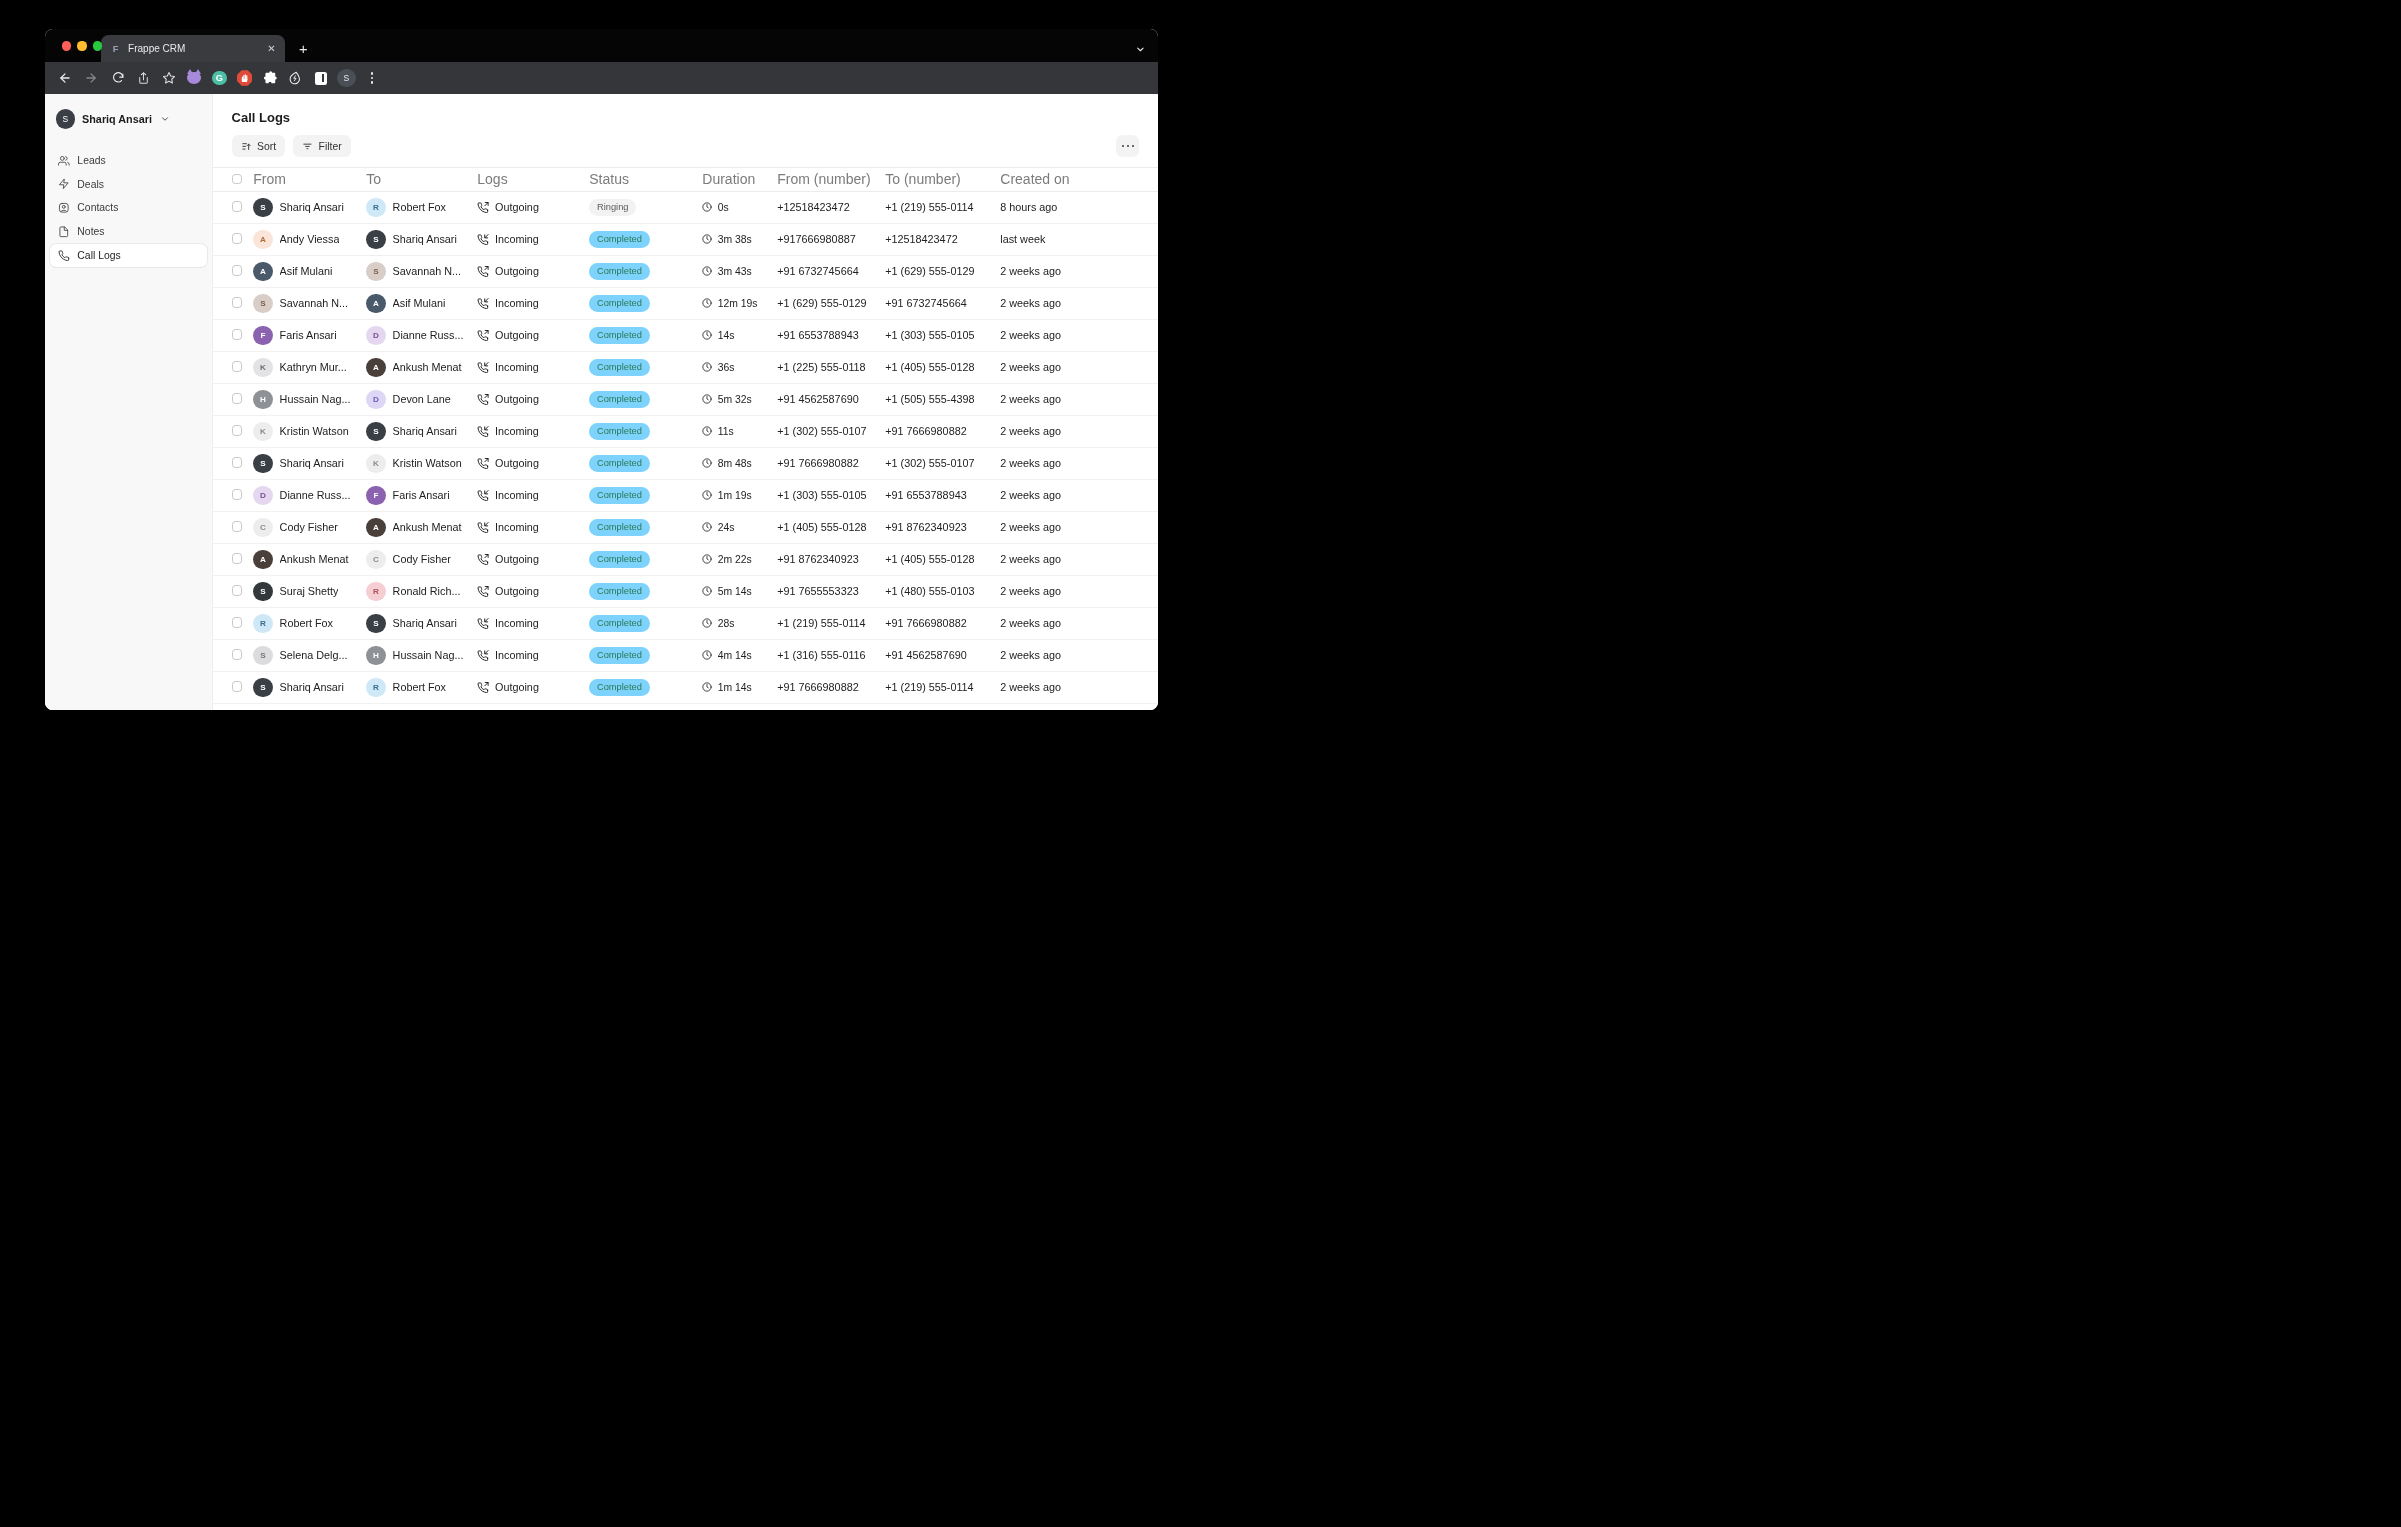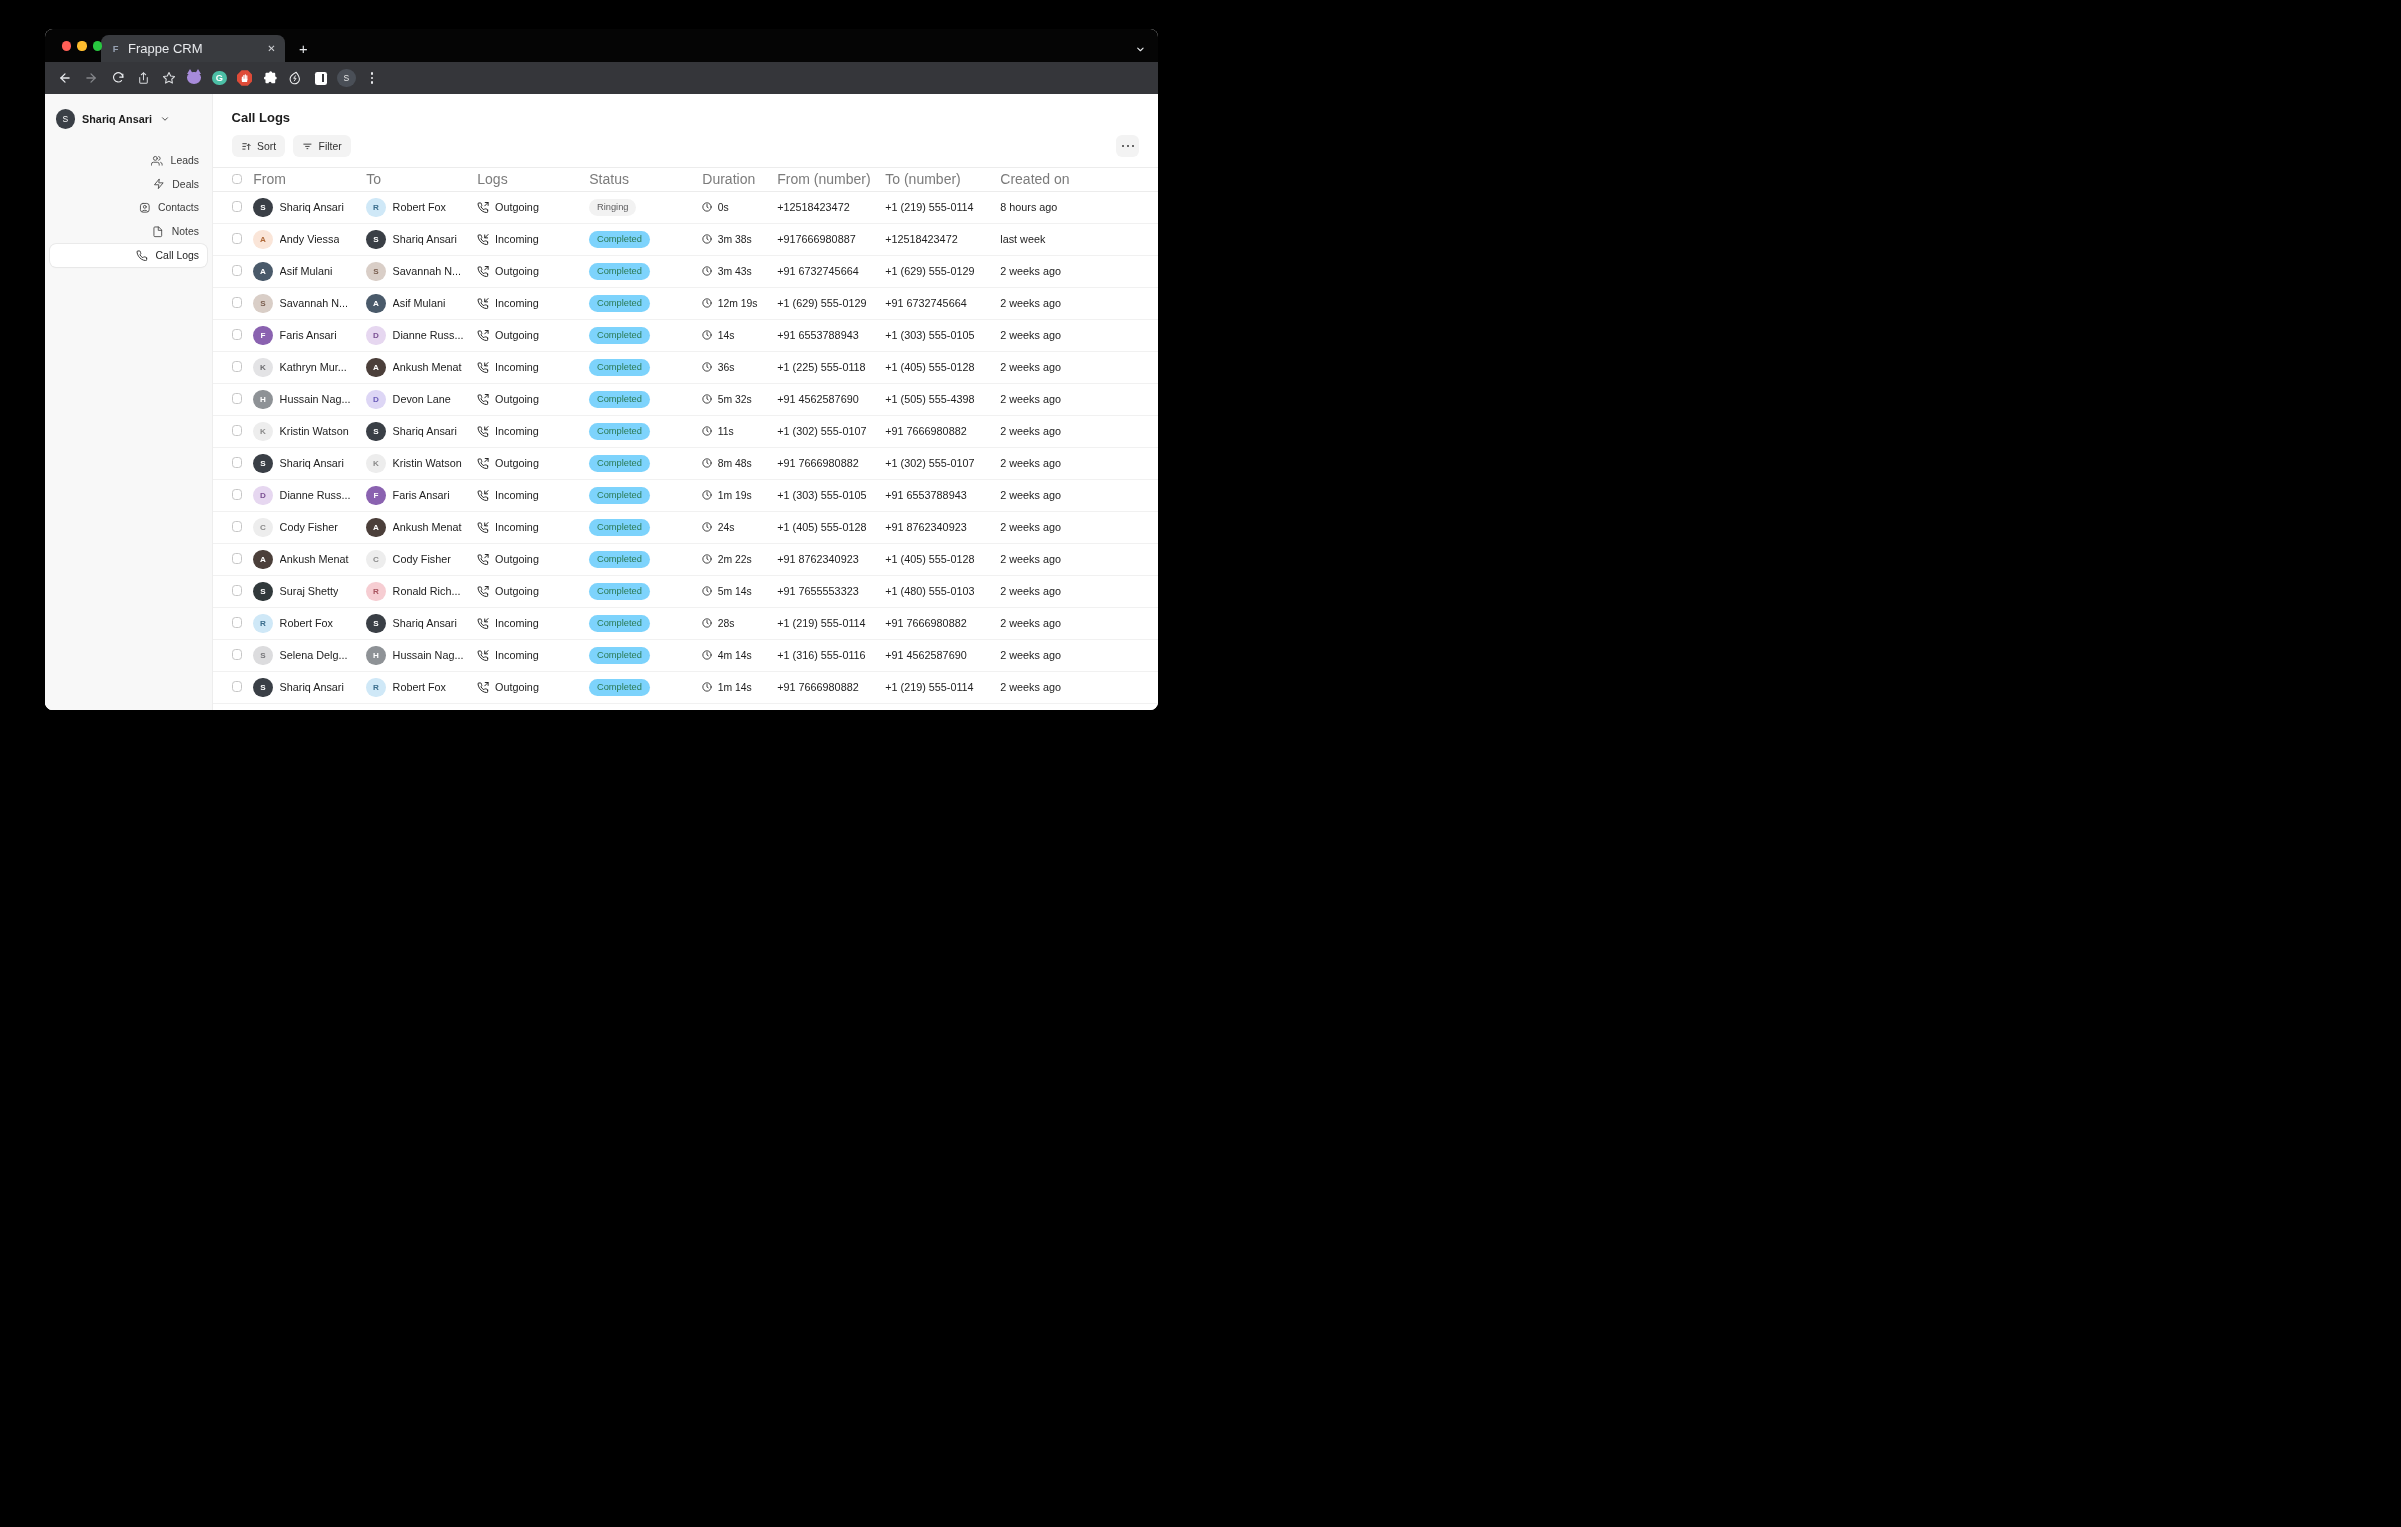--- a/index.html
+++ b/index.html
@@ -5,21 +5,21 @@
   * { margin:0; padding:0; box-sizing:border-box; }
   html,body { width:1201px; height:771px; background:#000; font-family:"Liberation Sans","DejaVu Sans",sans-serif; }
   .window { position:absolute; left:45px; top:29px; width:1113px; height:681px; border-radius:7.7px; overflow:hidden; background:#fff; box-shadow:0 15.5px 46px rgba(0,0,0,.6); display:flex; flex-direction:column; }
 
   
   .tabstrip { height:33px; background:#050505; display:flex; align-items:flex-end; position:relative; flex:0 0 auto; }
   .traffic { position:absolute; left:17px; top:12.4px; display:flex; gap:6.2px; }
   .light { width:9.3px; height:9.3px; border-radius:50%; }
   .tab { margin-left:56px; width:184px; height:27px; background:#393b3f; border-radius:7.7px 7.7px 0 0; display:flex; align-items:center; padding:0 9.3px; gap:7px; }
   .favicon { color:#98a2b3; font-weight:bold; font-size:9.3px; width:10.8px; text-align:center; }
-  .tabtitle { color:#e8eaed; font-size:13px; flex:1; }
+  .tabtitle { color:#e8eaed; font-size:10px; flex:1; }
   .tabclose { color:#cfd1d4; font-size:10px; cursor:default; }
   .newtab { color:#e8eaed; font-size:14.7px; font-weight:300; margin-left:14px; margin-bottom:5.4px; }
   .tabchevron { position:absolute; right:12.4px; bottom:7.7px; color:#e8eaed; }
 
   
   .toolbar { height:32px; background:#35363a; display:flex; align-items:center; padding:0 9.3px; gap:4.6px; flex:0 0 auto; }
   .navbtn { width:21.7px; height:21.7px; display:flex; align-items:center; justify-content:center; border-radius:50%; flex:0 0 auto; }
   .urlpill { flex:1; height:22.4px; background:#202124; border-radius:11.6px; display:flex; align-items:center; padding:0 10.8px; gap:7px; margin:0 4.6px; min-width:0; }
   .urltext { font-size:10px; color:#e8eaed; white-space:nowrap; overflow:hidden; }
   .urltext .path { color:#9aa0a6; }
@@ -38,21 +38,21 @@
   .kebab i { width:2.3px; height:2.3px; border-radius:50%; background:#e8eaed; }
 
   
   .app { flex:1; display:flex; min-height:0; background:#fff; }
   .sidebar { width:168px; background:#f8f8f8; border-right:0.8px solid #ededed; padding:12.4px 5.4px 0 5.4px; flex:0 0 auto; }
   .userrow { display:flex; align-items:center; gap:7px; padding:3.1px 5.4px; border-radius:6.2px; }
   .useravatar { width:19.3px; height:19.3px; border-radius:50%; background:#3a3f46; color:#fff; font-size:8.5px; display:flex; align-items:center; justify-content:center; flex:0 0 auto; }
   .username { font-size:10.8px; font-weight:600; color:#1c1c1c; }
   .userchevron { color:#4b4b4b; margin-left:1.5px; display:flex; }
   .nav { margin-top:17px; display:flex; flex-direction:column; gap:0.8px; }
-  .navitem { display:flex; align-items:center; gap:7.7px; height:23px; padding:0 7.7px; border-radius:6.2px; font-size:10.4px; color:#3b3b3b;justify-content:flex-end; }
+  .navitem { display:flex; align-items:center; gap:7.7px; height:23px; padding:0 7.7px; border-radius:6.2px; font-size:10.4px; color:#3b3b3b; }
   .navitem svg { flex:0 0 auto; }
   .navitem.active { background:#fff; box-shadow:0 0 0 0.8px #e6e6e6, 0 0.8px 1.5px rgba(0,0,0,.05); color:#1c1c1c; }
 
   .main { flex:1; display:flex; flex-direction:column; min-width:0; }
   .mainhead { padding:15.5px 18.6px 0 18.6px; }
   .pagetitle { font-size:13px; font-weight:700; color:#1c1c1c; }
   .toolrow { display:flex; align-items:flex-end; margin-top:10.8px; padding-bottom:10px; }
   .chipbtn { display:flex; align-items:center; gap:5.4px; height:21.7px; padding:0 9.3px; background:#f3f3f3; border:none; border-radius:6.2px; font-size:10.4px; font-weight:500; color:#333; font-family:inherit; margin-right:7.7px; }
   .morebtn { margin-left:auto; width:23px; height:21.7px; background:#f3f3f3; border:none; border-radius:6.2px; display:flex; align-items:center; justify-content:center; gap:2.3px; }
   .morebtn i { width:2.7px; height:2.7px; border-radius:50%; background:#3a3a3a; }

